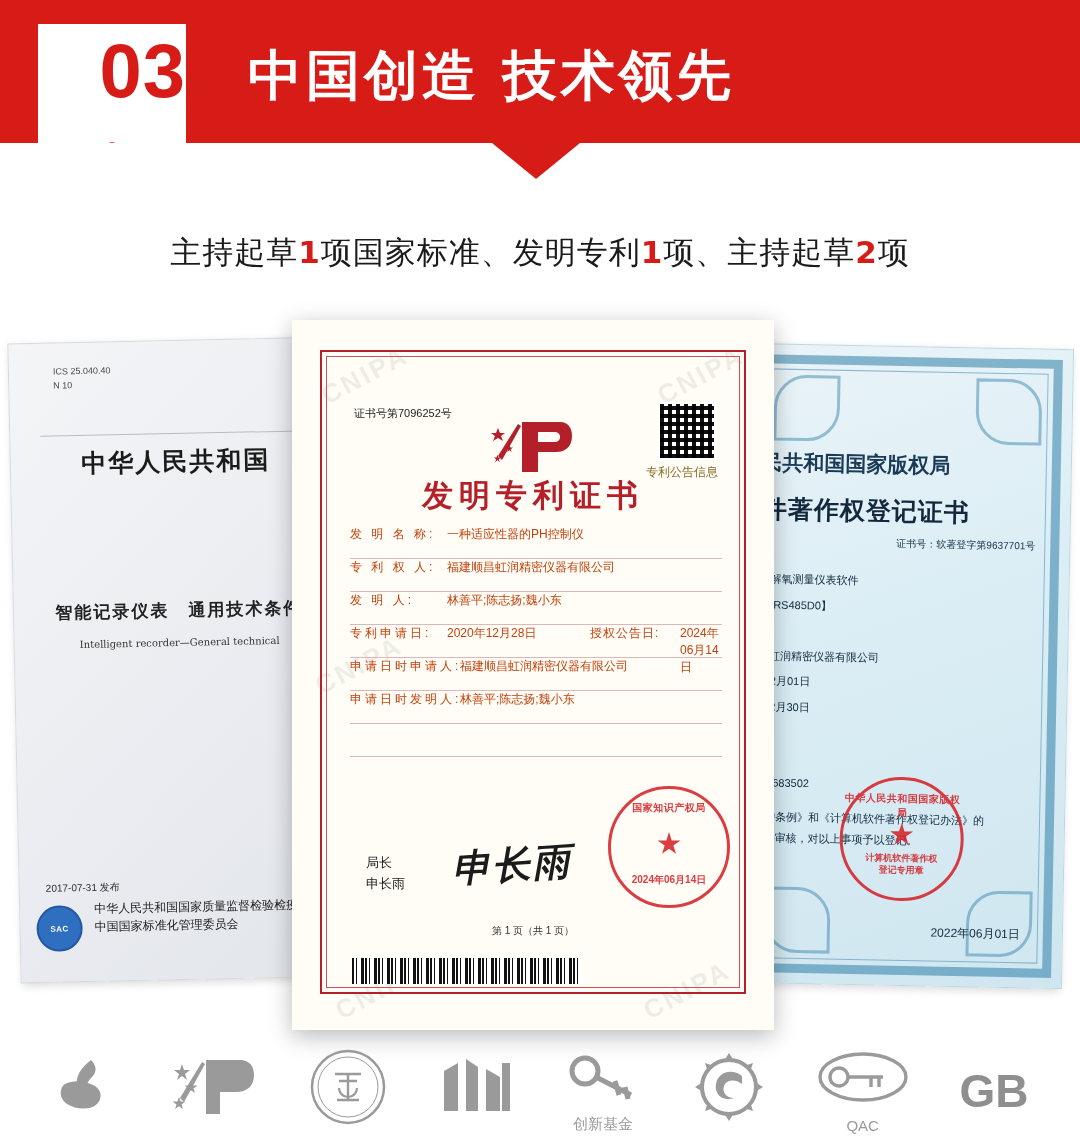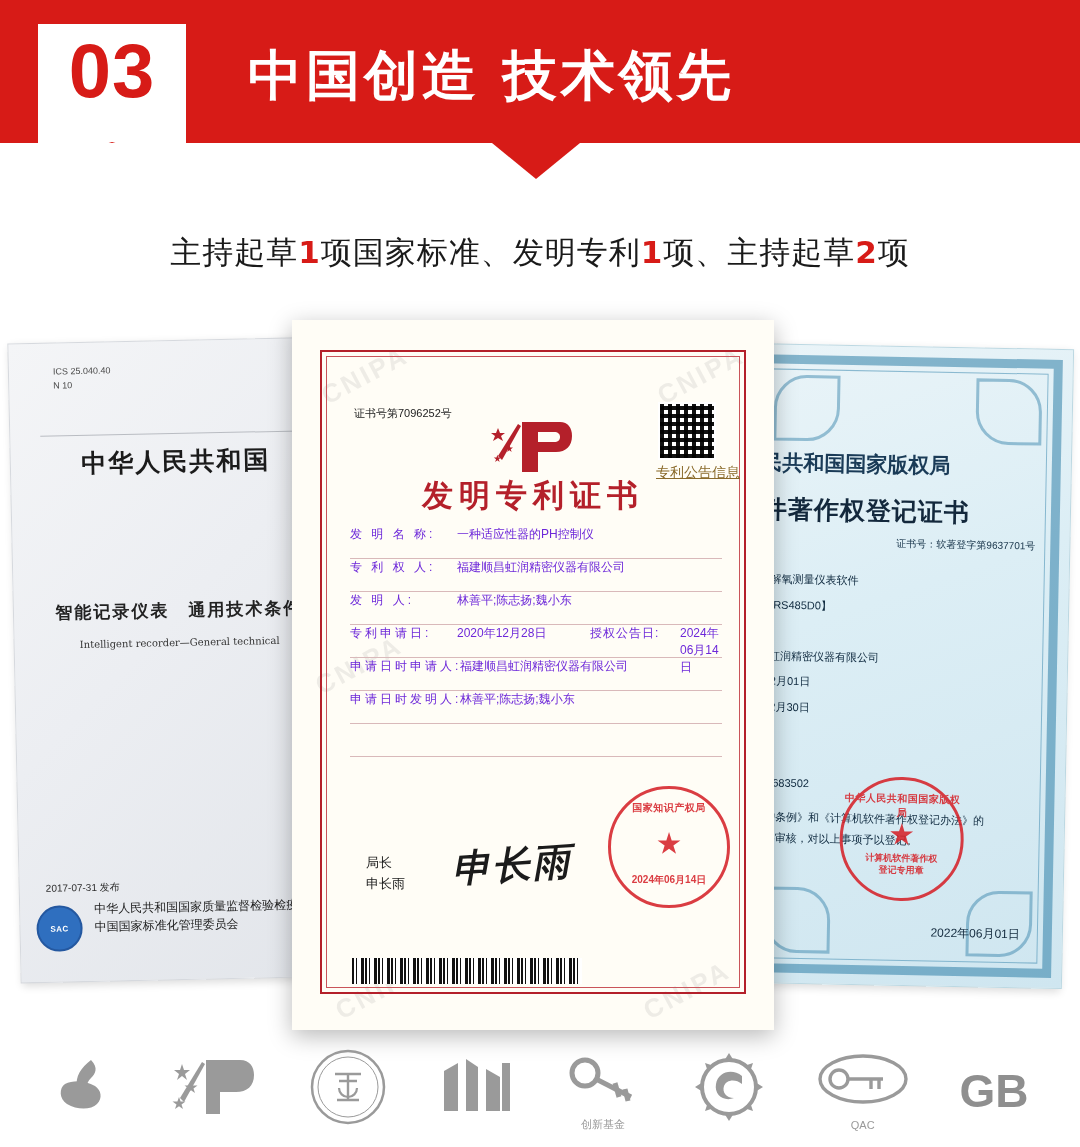--- a/index.html
+++ b/index.html
@@ -45,21 +45,21 @@
     width: 0; height: 0;
     border-left: 74px solid #ffffff;
     border-right: 74px solid #ffffff;
     border-bottom: 22px solid transparent;
   }
   .header-num {
     position: absolute;
     top: 22px; left: 38px;
     width: 148px; height: 98px;
     line-height: 98px;
-    text-align: center;
+    text-align: right;
     color: #d71b17;
     font-size: 76px;
     font-weight: bold;
     font-family: "Liberation Sans", sans-serif;
     letter-spacing: 1px;
     z-index: 3;
   }
   .header-title {
     position: absolute;
     top: 40px; left: 248px;
@@ -272,30 +272,30 @@
   .c-qr {
     position: absolute; top: 82px; right: 58px;
     width: 58px; height: 58px;
     background:
       repeating-linear-gradient(90deg,#111 0 4px,#fff 4px 8px),
       repeating-linear-gradient(0deg,#111 0 4px,#fff 4px 8px);
     background-blend-mode: multiply;
     border: 2px solid #fff;
   }
   .c-qr-label {
-    position: absolute; top: 144px; right: 34px;
-    font-size: 14px; color: #8a6a2a; white-space: nowrap; text-decoration: underline;
+    position: absolute; top: 144px; right: 56px;
+    font-size: 12px; color: #8a6a2a; white-space: nowrap;
   }
   .c-fields {
     position: absolute; top: 206px; left: 58px; right: 52px;
-    font-size: 12px; color: #6d28d9;
+    font-size: 12px; color: #c2410c;
   }
   .c-row { position: relative; height: 33px; }
   .c-label { position: absolute; left: 0; top: 0; letter-spacing: 3px; }
-  .c-value { position: absolute; left: 107px; top: 0; }
+  .c-value { position: absolute; left: 97px; top: 0; }
   .c-label2 { position: absolute; left: 240px; top: 0; letter-spacing: 1px; }
   .c-value2 { position: absolute; left: 330px; top: 0; }
   .c-sep {
     position: absolute; left: 58px; right: 52px; height: 1px;
     background: #d9b9ba;
   }
   .c-legal {
     position: absolute; left: 72px; right: 64px; top: 458px;
     font-size: 9.5px; color: #2a2a2a; line-height: 1.95;
     text-align: justify;
@@ -345,21 +345,21 @@
     width: 1080px; height: 112px;
     display: flex; align-items: center; justify-content: space-around;
     padding: 0 26px;
   }
   .logo-item {
     color: #9a9a9a;
     display: flex; flex-direction: column;
     align-items: center; justify-content: center;
     height: 96px;
   }
-  .logo-item .cap { font-size: 11px; margin-top: 8px; color: #9a9a9a; }
+  .logo-item .cap { font-size: 15px; margin-top: 8px; color: #9a9a9a; }
   .logo-gb {
     font-size: 46px; font-weight: bold; color: #8f8f8f;
     font-family: "Liberation Sans", sans-serif;
   }
 </style>
 </head>
 <body>
 
 <div id="page">
 
@@ -487,20 +487,21 @@
       <div class="c-signer-label" style="white-space:pre-line;">局长
 申长雨</div>
       <div class="c-signature">申长雨</div>
 
       <div class="seal-round">
         <div class="s-top">国家知识产权局</div>
         <div class="s-star">★</div>
         <div class="seal-date">2024年06月14日</div>
       </div>
 
+      <div class="c-page">第 1 页（共 1 页）</div>
       <div class="c-barcode"></div>
     </div>
   </div>
 
   <div class="logo-strip">
 
     <div class="logo-item">
       <svg width="70" height="66" viewBox="0 0 70 66" fill="#9a9a9a">
         <path d="M40 6 C30 14 24 22 26 34 C27 42 34 45 40 42 C34 38 34 30 40 24 C44 20 48 14 40 6 Z"></path>
         <path d="M14 30 C22 26 34 26 44 32 C50 36 52 44 46 50 C40 56 26 56 16 50 C8 45 8 34 14 30 Z M24 38 C30 35 38 36 42 40 C44 43 42 46 38 47 C32 48 24 45 22 42 C21 40 22 39 24 38 Z"></path>

